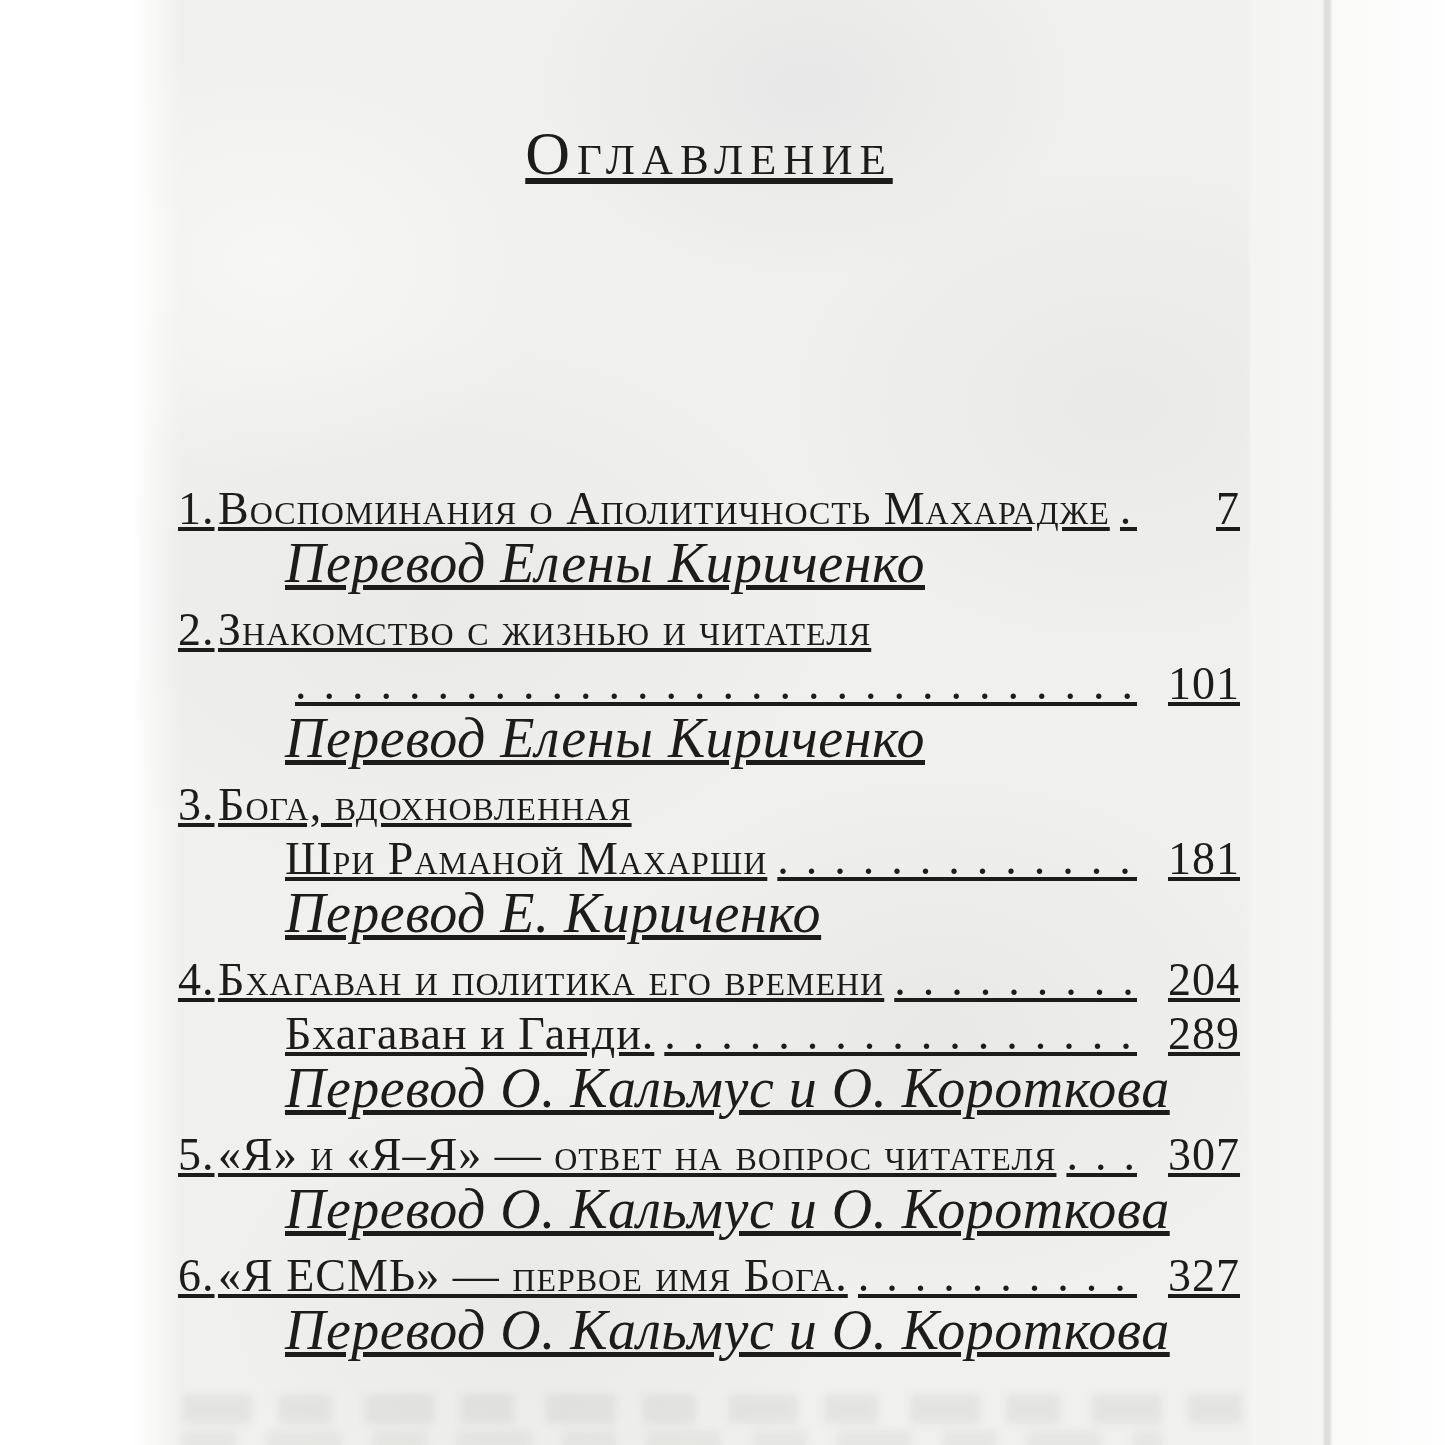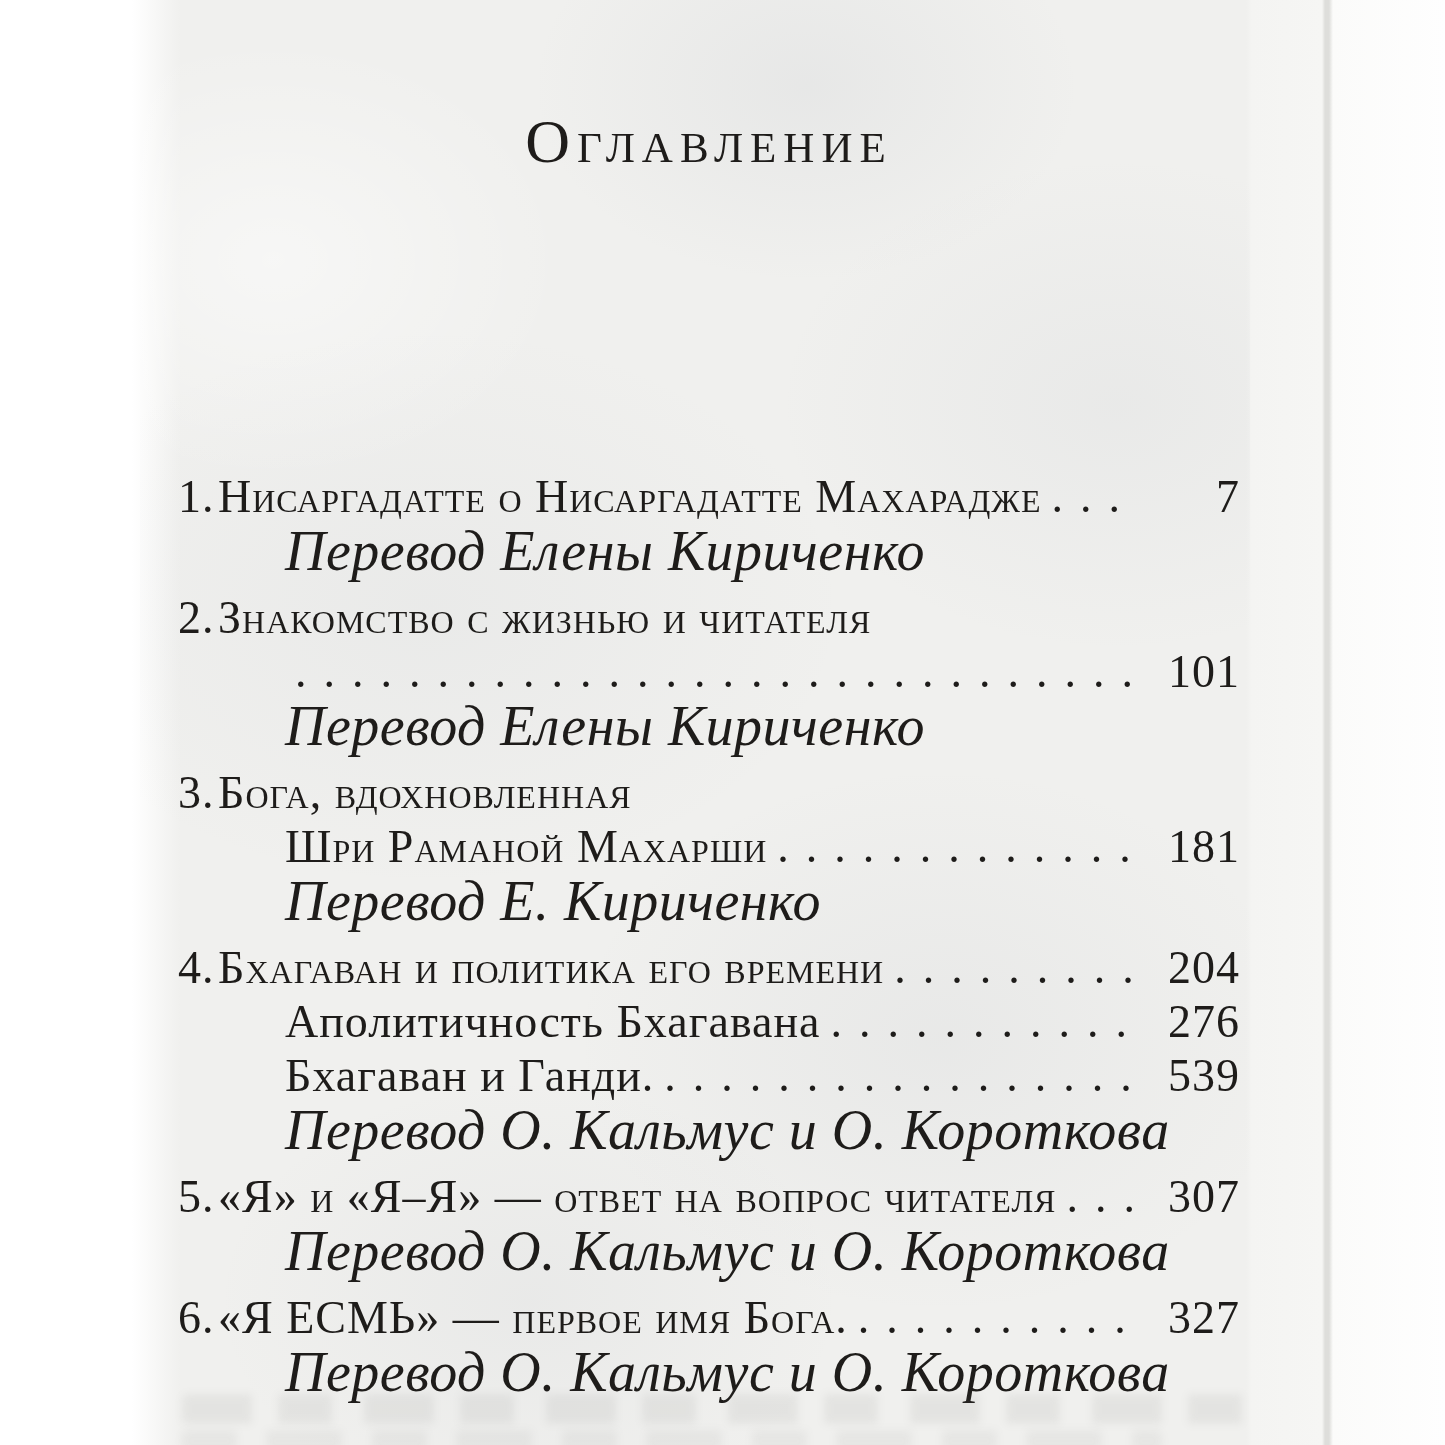--- a/index.html
+++ b/index.html
@@ -31,22 +31,23 @@
       radial-gradient(420px 300px at 60% 6%,  rgba(150,156,168,0.10), rgba(0,0,0,0) 65%),
       radial-gradient(520px 380px at 88% 28%, rgba(150,156,168,0.08), rgba(0,0,0,0) 65%),
       radial-gradient(640px 430px at 26% 42%, rgba(150,156,168,0.07), rgba(0,0,0,0) 65%),
       radial-gradient(560px 420px at 72% 72%, rgba(140,146,158,0.08), rgba(0,0,0,0) 65%),
       radial-gradient(480px 340px at 35% 90%, rgba(140,146,158,0.07), rgba(0,0,0,0) 65%),
       radial-gradient(420px 320px at 12% 18%, rgba(255,255,255,0.45), rgba(255,255,255,0) 70%);
   }
 
   .content {
     position: absolute;
-    left: 178px; top: 0;
+    left: 178px; top: 12px;
     width: 1062px;
+    text-decoration: underline;
   }
 
   .toc-title {
     margin: 106px 0 0 0;
     text-align: center;
     font-size: 62px;
     font-weight: 400;
     line-height: 70px;
     font-variant: small-caps;
     letter-spacing: 7px;
@@ -133,21 +134,21 @@
   <div class="paper-texture"></div>
 
   <div class="content">
     <h1 class="toc-title">Оглавление</h1>
 
     <div class="toc-list">
   <div class="entry">
     <div class="rows">
             <div class="row caps">
               <span class="num">1.</span>
-              <span class="txt">Нисаргадатте о Нисаргадатте Махарадже</span>
+              <span class="txt">Воспоминания о Аполитичность Махарадже</span>
               <span class="leaders"></span>
               <span class="pg">7</span>
             </div>
           </div>
     <div class="trans">Перевод Елены Кириченко</div>
   </div>
 
   <div class="entry">
     <div class="rows">
             <div class="row caps">
@@ -179,28 +180,23 @@
 
   <div class="entry">
     <div class="rows">
             <div class="row caps">
               <span class="num">4.</span>
               <span class="txt">Бхагаван и политика его времени</span>
               <span class="leaders"></span>
               <span class="pg">204</span>
             </div>
             <div class="row indent plain">
-              <span class="txt">Аполитичность Бхагавана</span>
-              <span class="leaders"></span>
-              <span class="pg">276</span>
-            </div>
-            <div class="row indent plain">
               <span class="txt">Бхагаван и Ганди.</span>
               <span class="leaders"></span>
-              <span class="pg">539</span>
+              <span class="pg">289</span>
             </div>
           </div>
     <div class="trans">Перевод О. Кальмус и О. Короткова</div>
   </div>
 
   <div class="entry">
     <div class="rows">
             <div class="row caps">
               <span class="num">5.</span>
               <span class="txt">«Я» и «Я–Я» — ответ на вопрос читателя</span>

